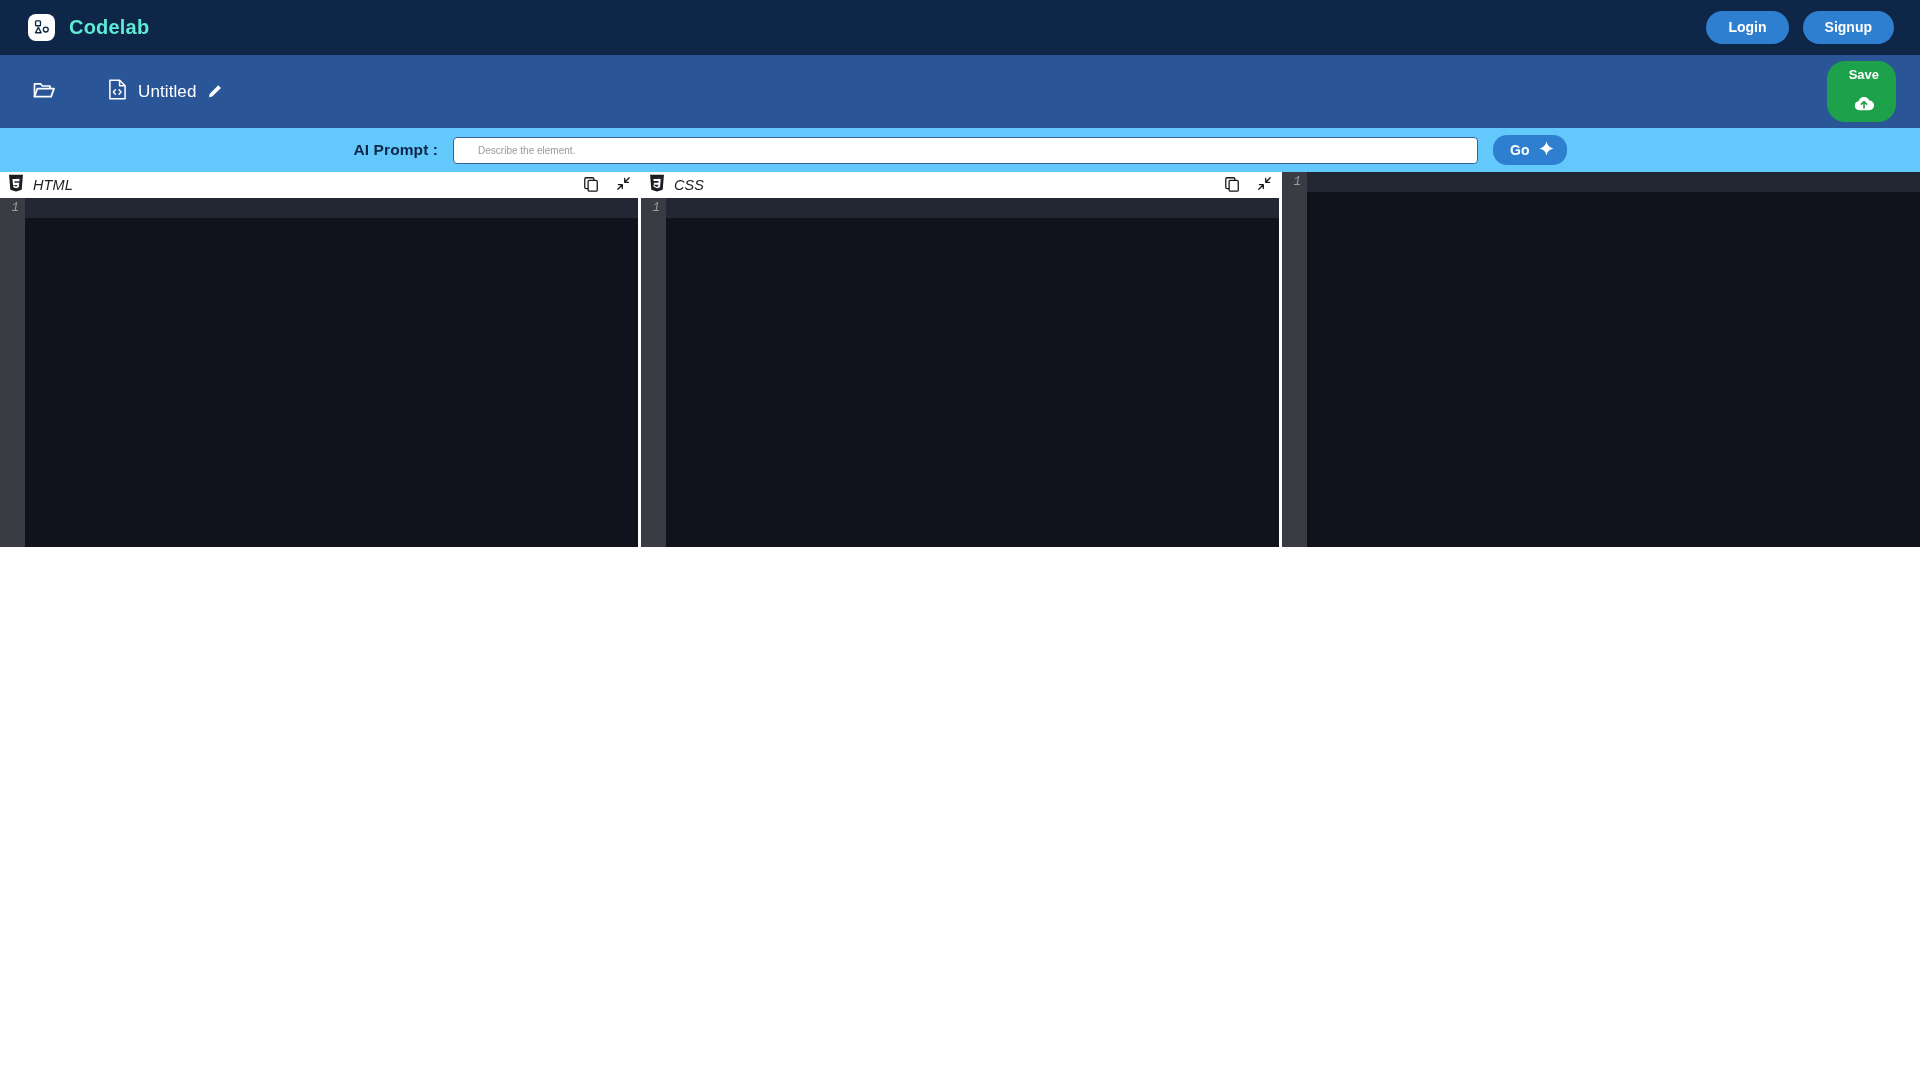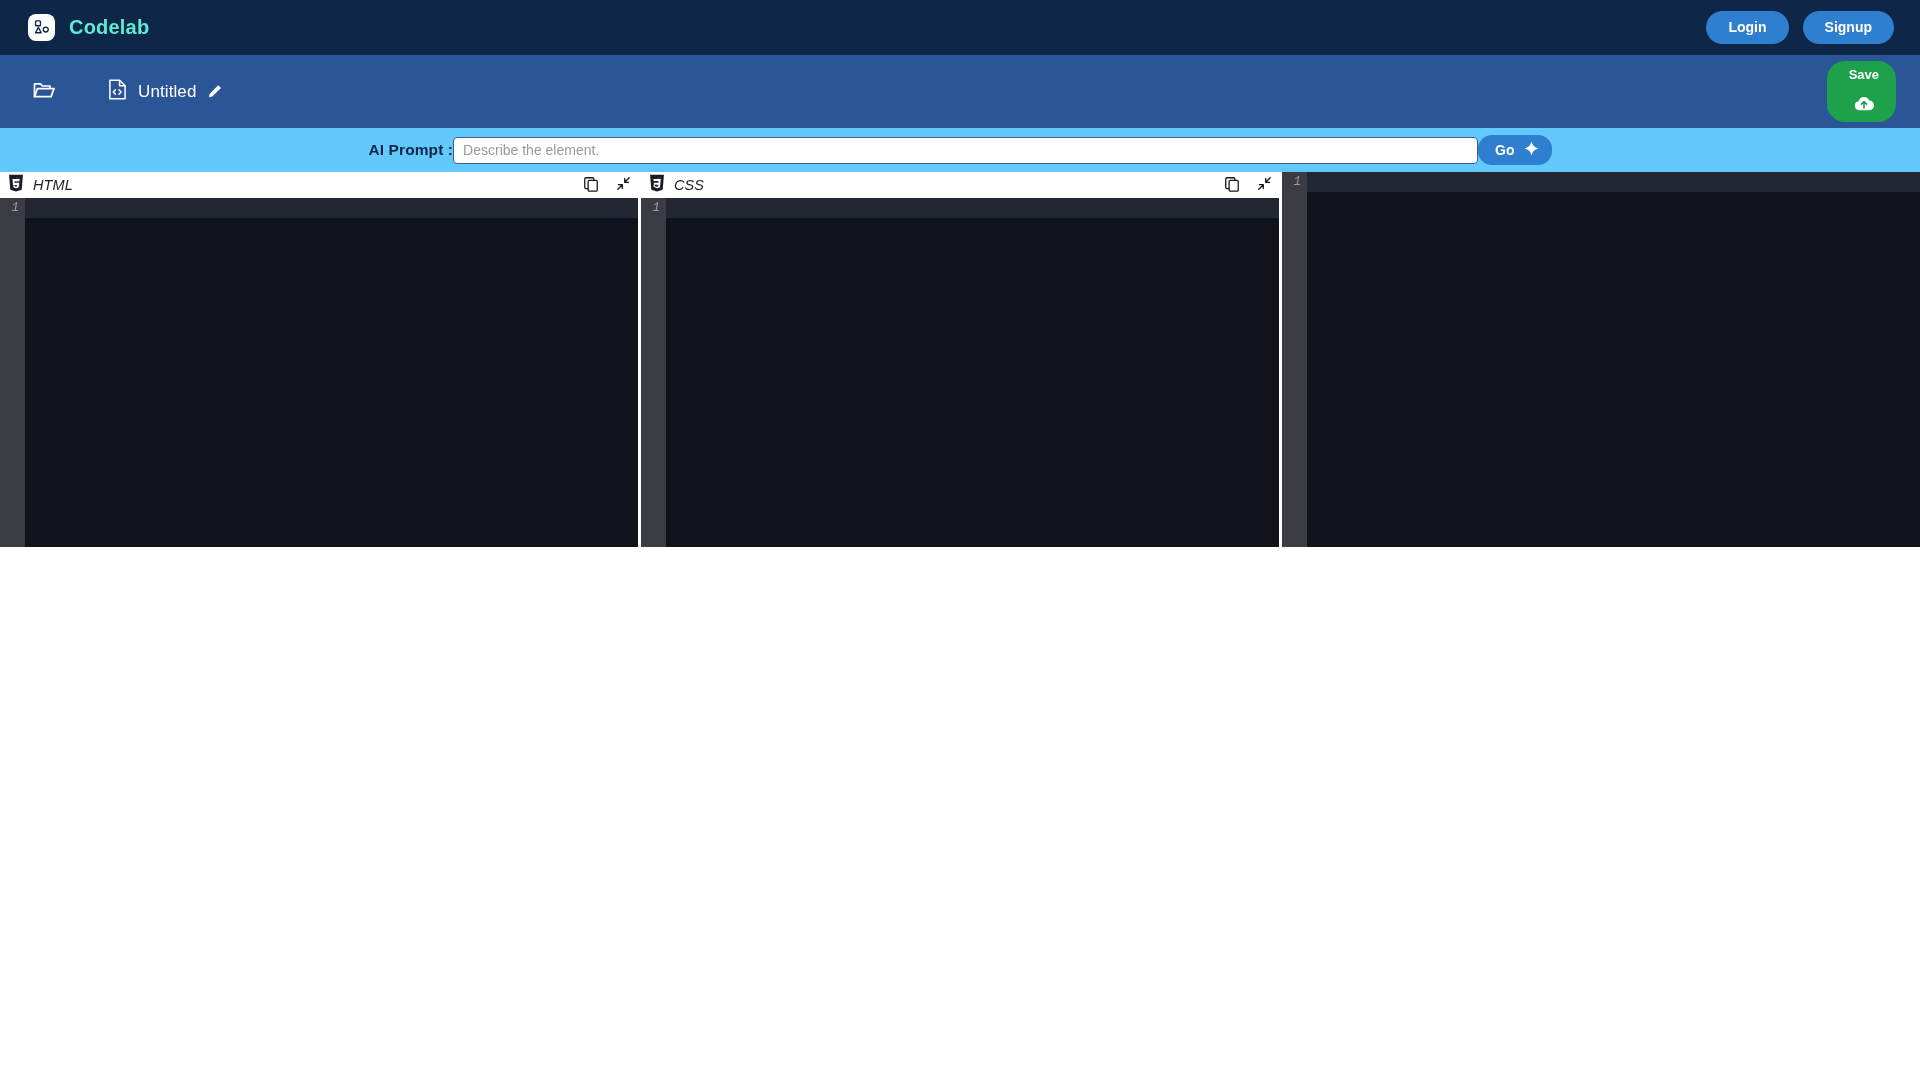--- a/index.html
+++ b/index.html
@@ -101,37 +101,38 @@
     flex-direction: column;
   }
 
   
   .promptbar {
     height: 44px;
     background: #63c9fd;
     display: flex;
     align-items: center;
     justify-content: center;
+    gap: 15px;
   }
   .prompt-label {
     color: #0e2647;
     font-size: 15.5px;
     font-weight: bold;
     letter-spacing: .1px;
   }
   .prompt-input {
     width: 1025px;
     height: 27px;
     border: 1px solid #3c5f93;
     border-radius: 4px;
     background: #ffffff;
-    font-size: 14px;
+    font-size: 10px;
     font-family: "Liberation Sans", sans-serif;
     color: #2b2b2b;
-    padding: 0 9px;
+    padding: 0 24px;
     outline: none;
   }
   .prompt-input::placeholder { color: #9a9a9a; }
   .go-btn {
     background: #2f7fd0;
     border: none;
     border-radius: 14px;
     color: #ffffff;
     font-size: 14px;
     font-weight: bold;

